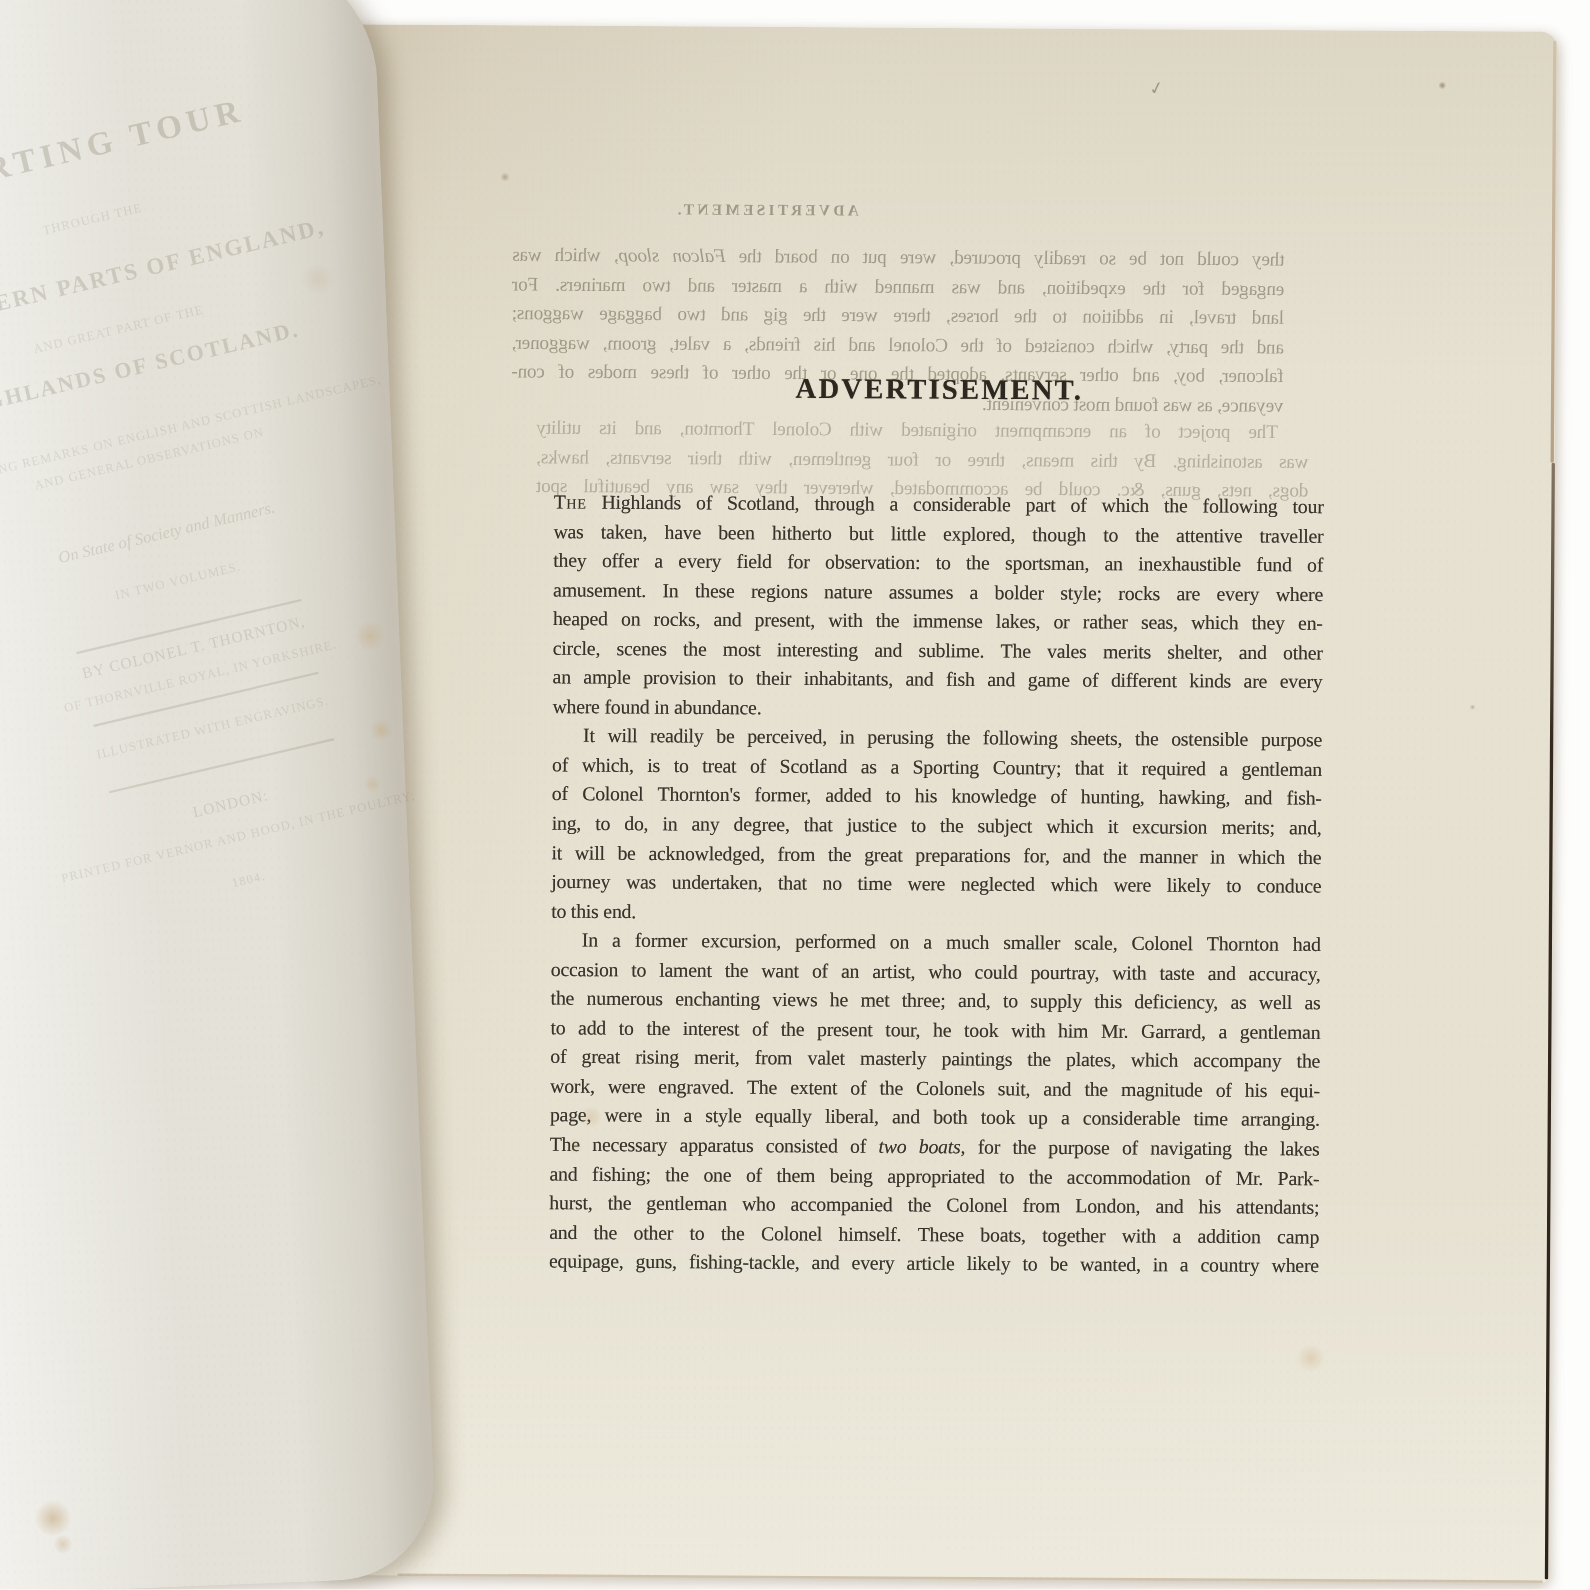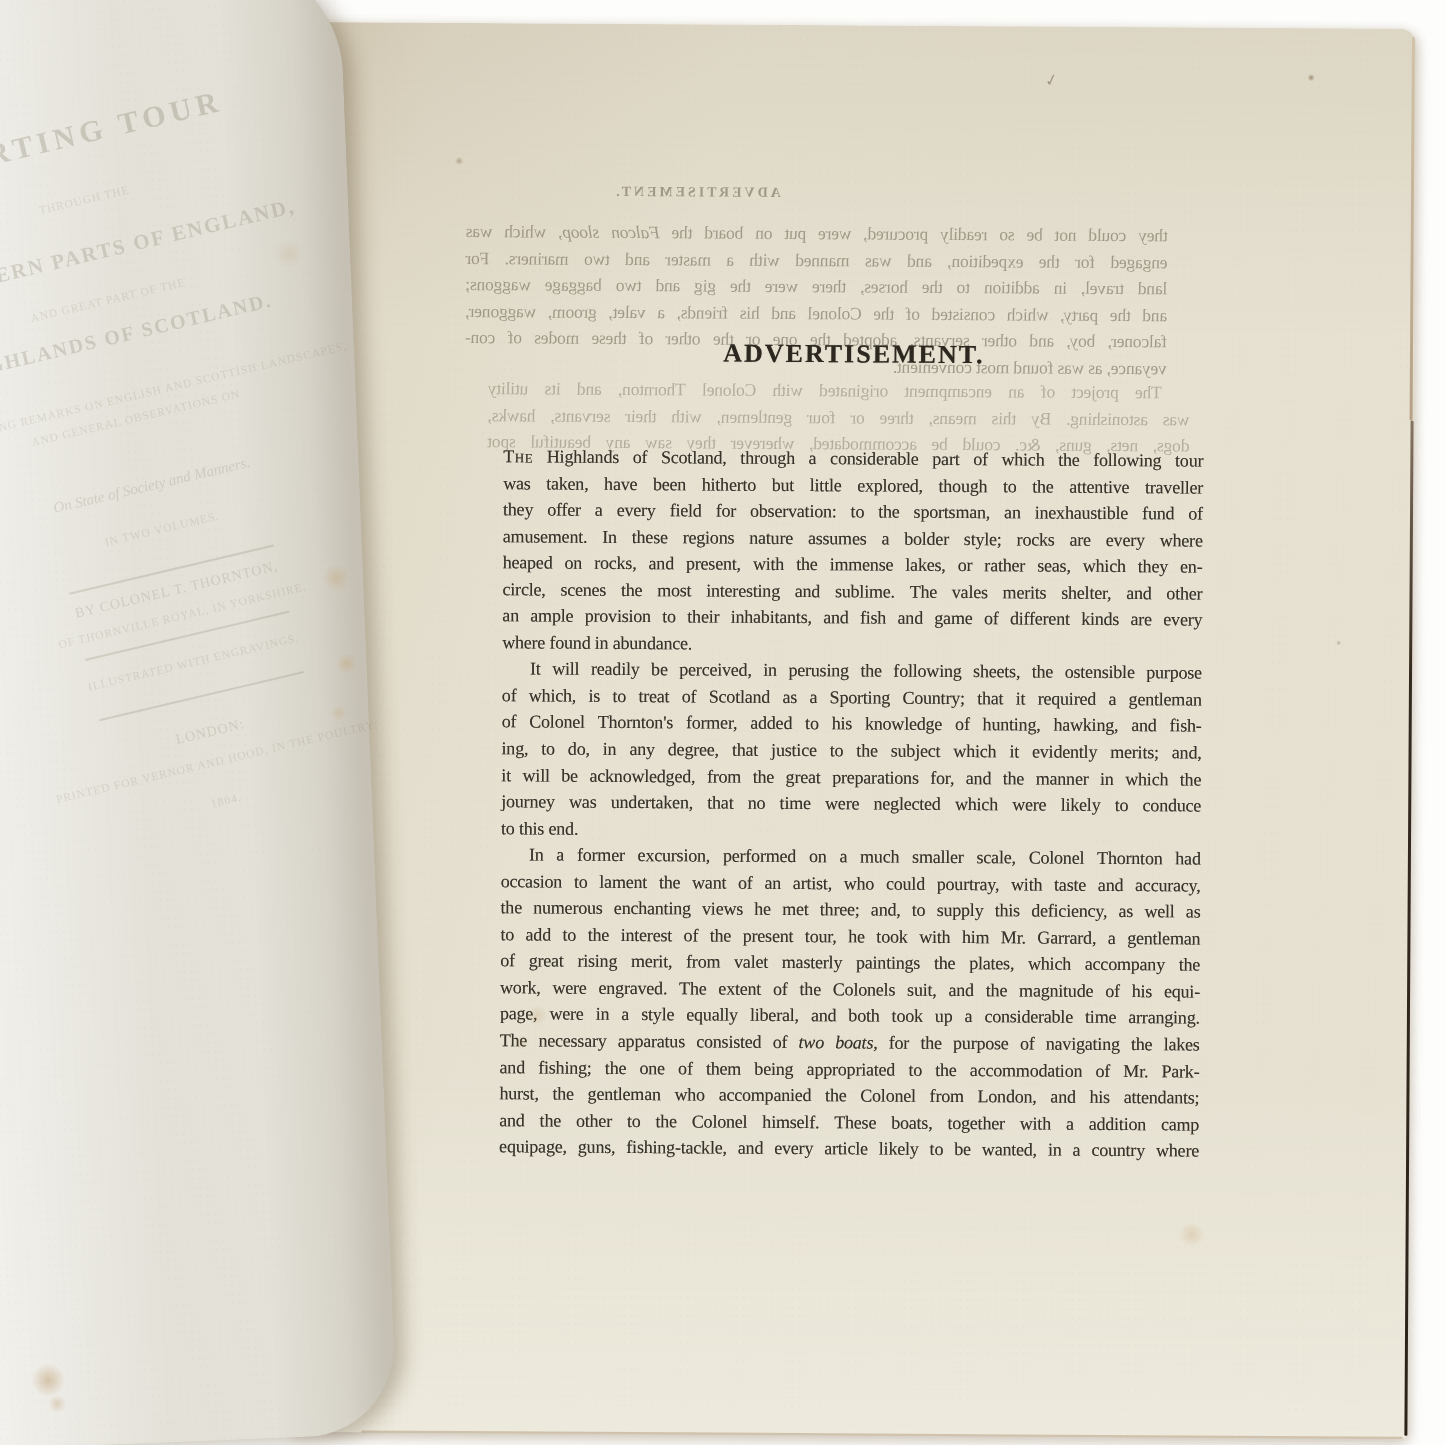--- a/index.html
+++ b/index.html
@@ -398,21 +398,21 @@
             <span>in</span>
             <span>any</span>
             <span>degree,</span>
             <span>that</span>
             <span>justice</span>
             <span>to</span>
             <span>the</span>
             <span>subject</span>
             <span>which</span>
             <span>it</span>
-            <span>evidently</span>
+            <span>excursion</span>
             <span>merits;</span>
             <span>and,</span>
           </div>
           <div class="line just">
             <span>it</span>
             <span>will</span>
             <span>be</span>
             <span>acknowledged,</span>
             <span>from</span>
             <span>the</span>

